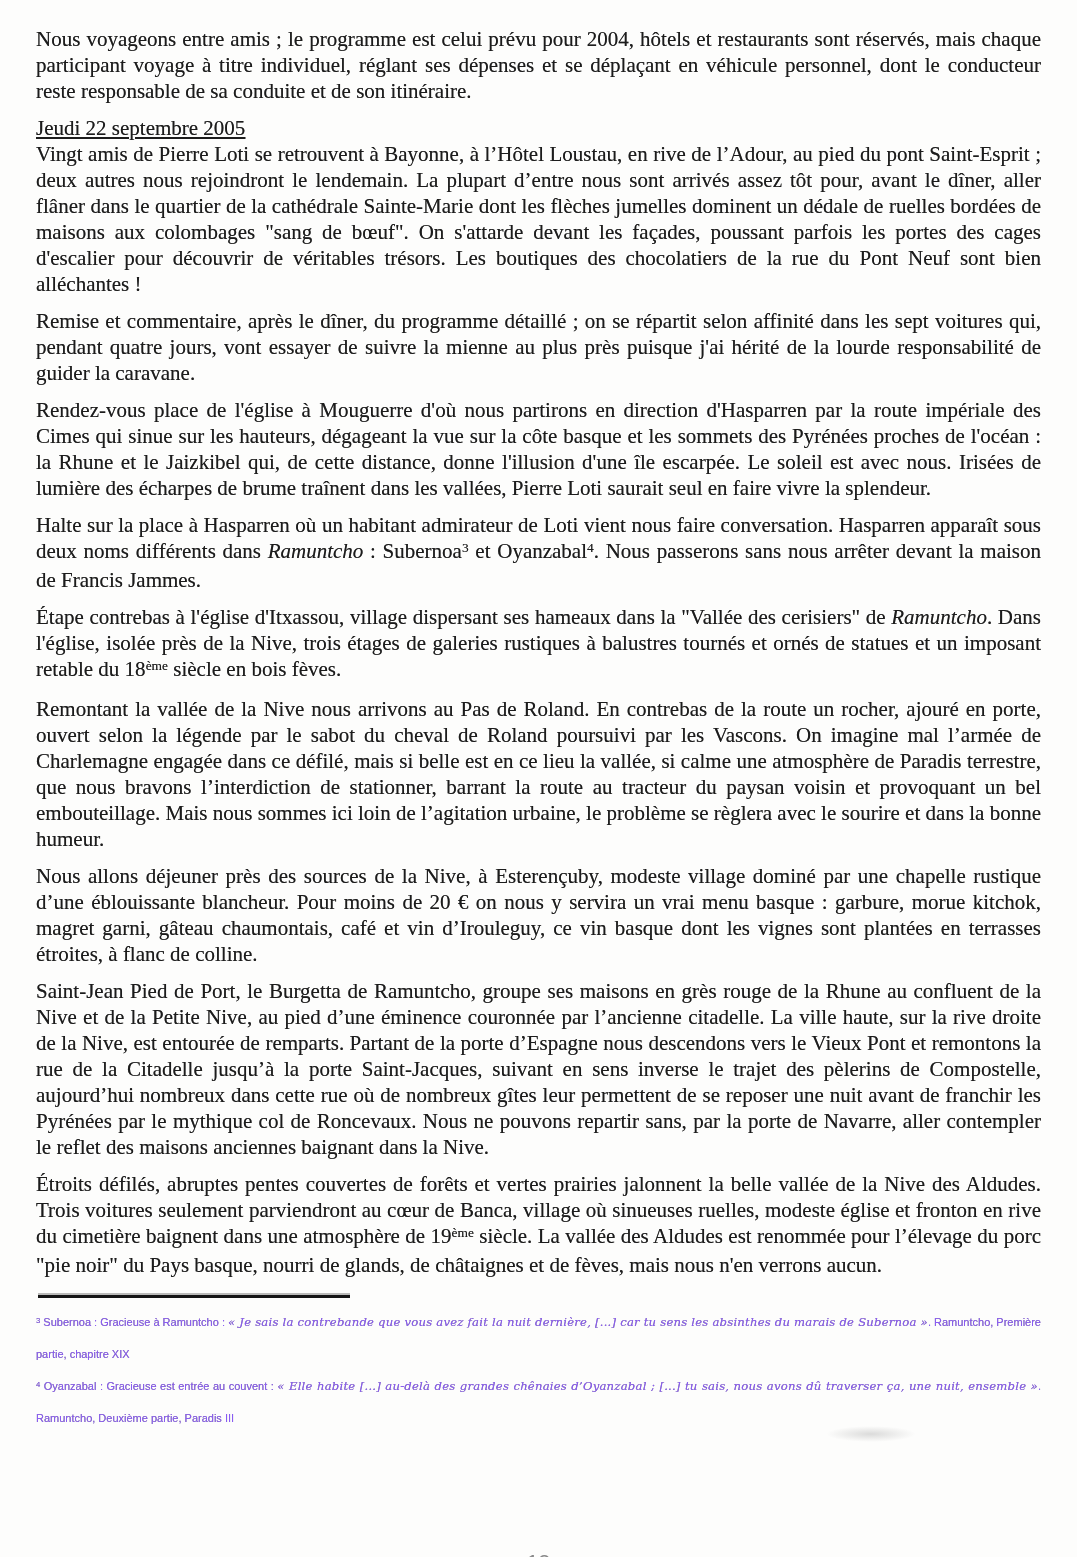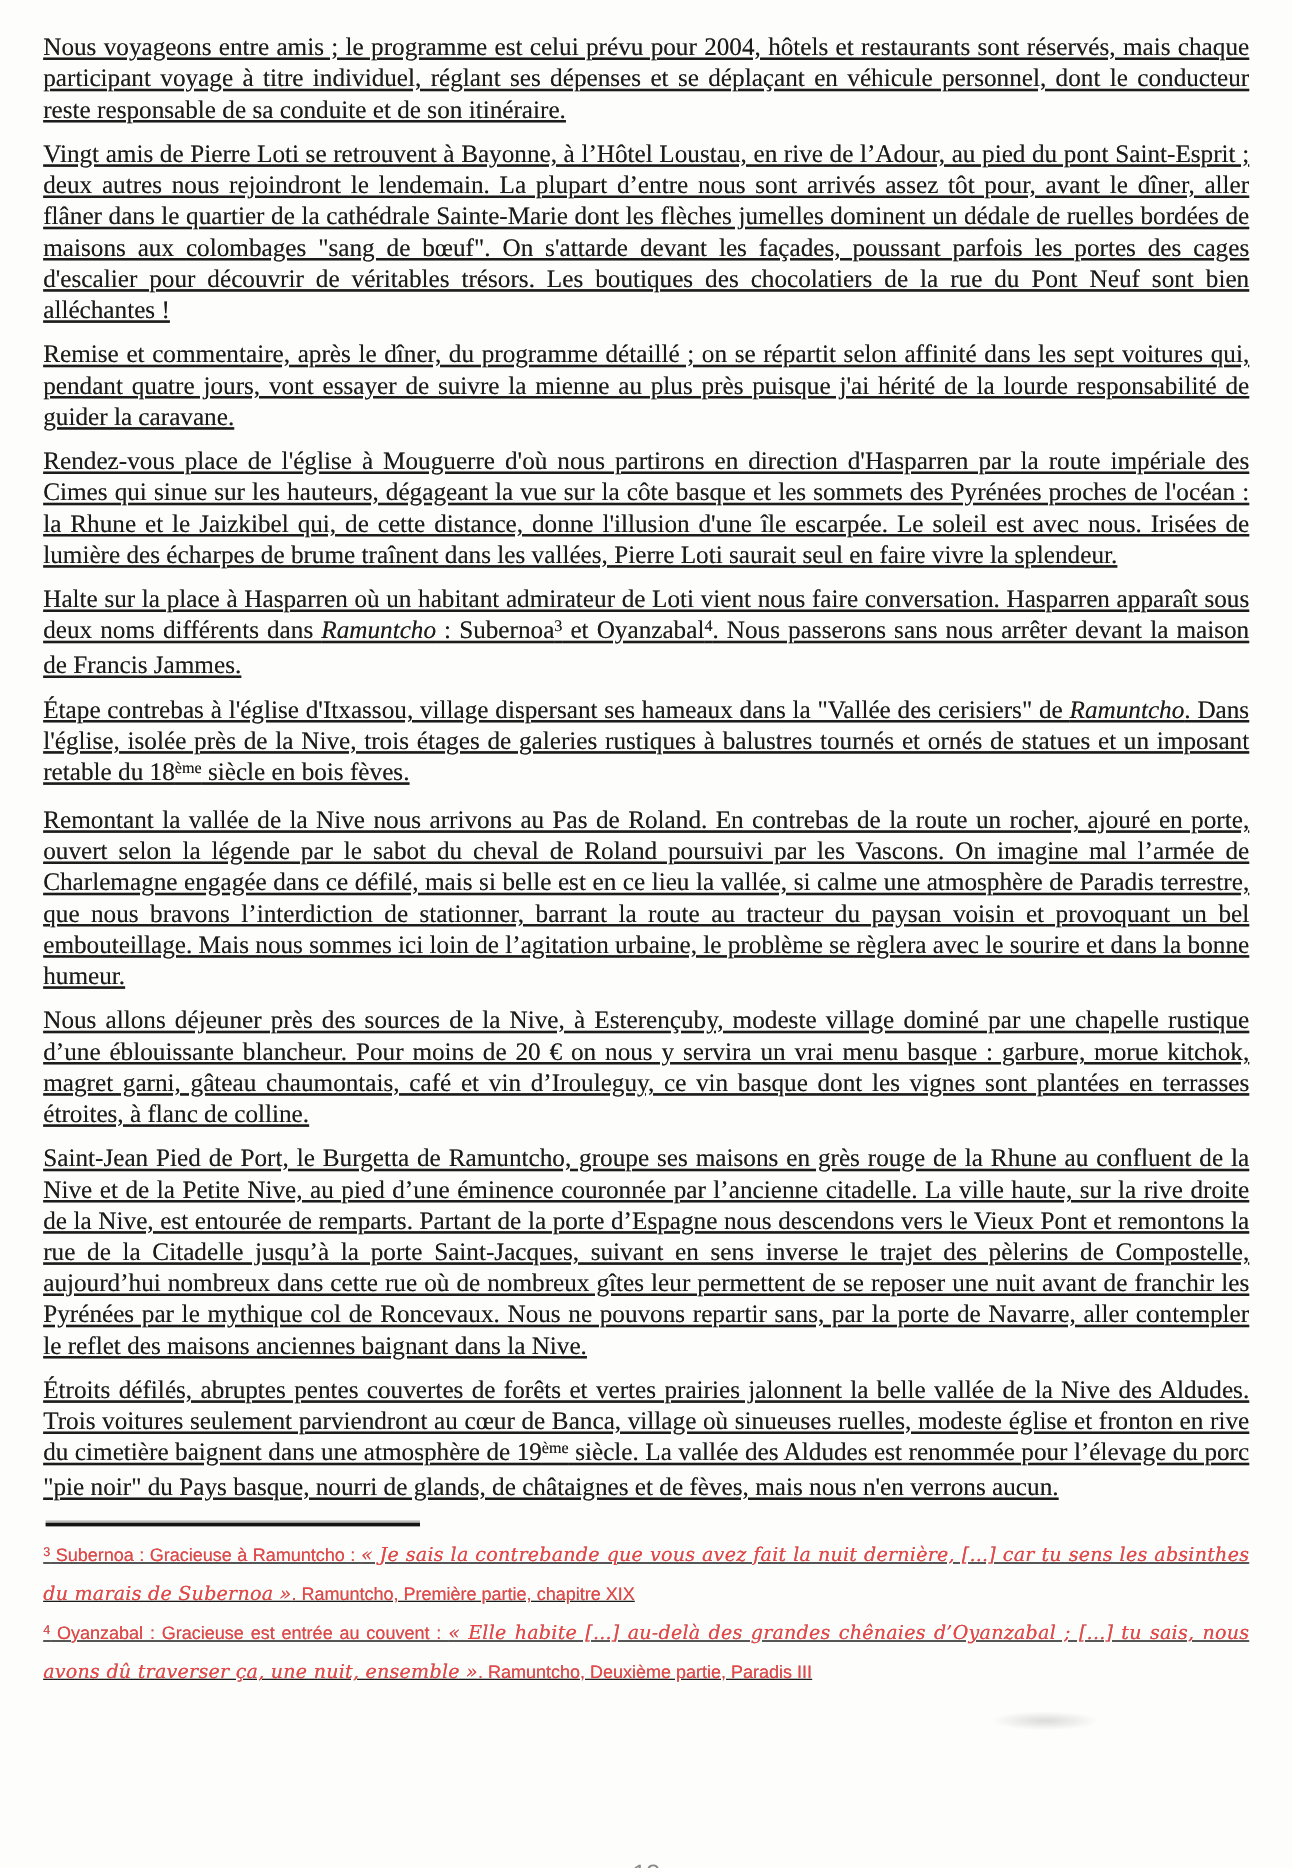--- a/index.html
+++ b/index.html
@@ -6,21 +6,20 @@
   .page {
     position: relative;
     width: 1077px;
     height: 1557px;
     background: #fdfdfc;
     overflow: hidden;
     box-sizing: border-box;
     padding: 26px 36px 0 36px;
     font-family: "Liberation Serif", serif;
     color: #1c1c1c;
-    text-decoration: underline;
   }
   .docbody { width: 1005px; }
   .para {
     font-size: 21px;
     line-height: 26px;
     text-align: justify;
     margin: 0;
     text-shadow: 0 0 0.5px rgba(25,25,25,0.6);
   }
   .heading {
@@ -44,24 +43,24 @@
   .sep {
     width: 312px;
     height: 0;
     border: none;
     border-top: 3px solid #151515;
     box-shadow: 0 -2px 0 rgba(60,60,60,0.35);
     margin: 17px 0 9px 2px;
   }
   .footnote {
     font-family: "Liberation Sans", sans-serif;
-    font-size: 15px;
+    font-size: 11px;
     line-height: 30px;
     text-align: justify;
-    color: #ef4444;
+    color: #8b5cf6;
     text-shadow: 0 0 0.4px rgba(25,25,25,0.55);
   }
   .footnote + .footnote { margin-top: 2px; }
   .footnote .sup { font-size: 0.7em; top: -0.38em; }
   .script {
     font-family: "DejaVu Serif", serif;
     font-style: italic;
     font-size: 1.06em;
     letter-spacing: 0.2px;
   }
@@ -83,20 +82,21 @@
     font-size: 21px;
     color: #8a8a8a;
   }
 </style>
 </head>
 <body>
 
 <div class="page">
   <div class="docbody" id="doc">
       <div class="para"><span>Nous voyageons entre amis ; le programme est celui prévu pour 2004, hôtels et restaurants sont réservés, mais chaque participant voyage à titre individuel, réglant ses dépenses et se déplaçant en véhicule personnel, dont le conducteur reste responsable de sa conduite et de son itinéraire.</span></div>
+      <div class="heading"><span>Jeudi 22 septembre 2005</span></div>
       <div class="para"><span>Vingt amis de Pierre Loti se retrouvent à Bayonne, à l’Hôtel Loustau, en rive de l’Adour, au pied du pont Saint-Esprit ; deux autres nous rejoindront le lendemain. La plupart d’entre nous sont arrivés assez tôt pour, avant le dîner, aller flâner dans le quartier de la cathédrale Sainte-Marie dont les flèches jumelles dominent un dédale de ruelles bordées de maisons aux colombages "sang de bœuf". On s'attarde devant les façades, poussant parfois les portes des cages d'escalier pour découvrir de véritables trésors. Les boutiques des chocolatiers de la rue du Pont Neuf sont bien alléchantes !</span></div>
       <div class="para"><span>Remise et commentaire, après le dîner, du programme détaillé ; on se répartit selon affinité dans les sept voitures qui, pendant quatre jours, vont essayer de suivre la mienne au plus près puisque j'ai hérité de la lourde responsabilité de guider la caravane.</span></div>
       <div class="para"><span>Rendez-vous place de l'église à Mouguerre d'où nous partirons en direction d'Hasparren par la route impériale des Cimes qui sinue sur les hauteurs, dégageant la vue sur la côte basque et les sommets des Pyrénées proches de l'océan : la Rhune et le Jaizkibel qui, de cette distance, donne l'illusion d'une île escarpée. Le soleil est avec nous. Irisées de lumière des écharpes de brume traînent dans les vallées, Pierre Loti saurait seul en faire vivre la splendeur.</span></div>
       <div class="para"><span>Halte sur la place à Hasparren où un habitant admirateur de Loti vient nous faire conversation. Hasparren apparaît sous deux noms différents dans </span><span class="it">Ramuntcho</span><span> : Subernoa</span><span class="sup">3</span><span> et Oyanzabal</span><span class="sup">4</span><span>. Nous passerons sans nous arrêter devant la maison de Francis Jammes.</span></div>
       <div class="para"><span>Étape contrebas à l'église d'Itxassou, village dispersant ses hameaux dans la "Vallée des cerisiers" de </span><span class="it">Ramuntcho</span><span>. Dans l'église, isolée près de la Nive, trois étages de galeries rustiques à balustres tournés et ornés de statues et un imposant retable du 18</span><span class="sup">ème</span><span> siècle en bois fèves.</span></div>
       <div class="para"><span>Remontant la vallée de la Nive nous arrivons au Pas de Roland. En contrebas de la route un rocher, ajouré en porte, ouvert selon la légende par le sabot du cheval de Roland poursuivi par les Vascons. On imagine mal l’armée de Charlemagne engagée dans ce défilé, mais si belle est en ce lieu la vallée, si calme une atmosphère de Paradis terrestre, que nous bravons l’interdiction de stationner, barrant la route au tracteur du paysan voisin et provoquant un bel embouteillage. Mais nous sommes ici loin de l’agitation urbaine, le problème se règlera avec le sourire et dans la bonne humeur.</span></div>
       <div class="para"><span>Nous allons déjeuner près des sources de la Nive, à Esterençuby, modeste village dominé par une chapelle rustique d’une éblouissante blancheur. Pour moins de 20 € on nous y servira un vrai menu basque : garbure, morue kitchok, magret garni, gâteau chaumontais, café et vin d’Irouleguy, ce vin basque dont les vignes sont plantées en terrasses étroites, à flanc de colline.</span></div>
       <div class="para"><span>Saint-Jean Pied de Port, le Burgetta de Ramuntcho, groupe ses maisons en grès rouge de la Rhune au confluent de la Nive et de la Petite Nive, au pied d’une éminence couronnée par l’ancienne citadelle. La ville haute, sur la rive droite de la Nive, est entourée de remparts. Partant de la porte d’Espagne nous descendons vers le Vieux Pont et remontons la rue de la Citadelle jusqu’à la porte Saint-Jacques, suivant en sens inverse le trajet des pèlerins de Compostelle, aujourd’hui nombreux dans cette rue où de nombreux gîtes leur permettent de se reposer une nuit avant de franchir les Pyrénées par le mythique col de Roncevaux. Nous ne pouvons repartir sans, par la porte de Navarre, aller contempler le reflet des maisons anciennes baignant dans la Nive.</span></div>
       <div class="para"><span>Étroits défilés, abruptes pentes couvertes de forêts et vertes prairies jalonnent la belle vallée de la Nive des Aldudes. Trois voitures seulement parviendront au cœur de Banca, village où sinueuses ruelles, modeste église et fronton en rive du cimetière baignent dans une atmosphère de 19</span><span class="sup">ème</span><span> siècle. La vallée des Aldudes est renommée pour l’élevage du porc "pie noir" du Pays basque, nourri de glands, de châtaignes et de fèves, mais nous n'en verrons aucun.</span></div>
       <div class="sep"></div>

